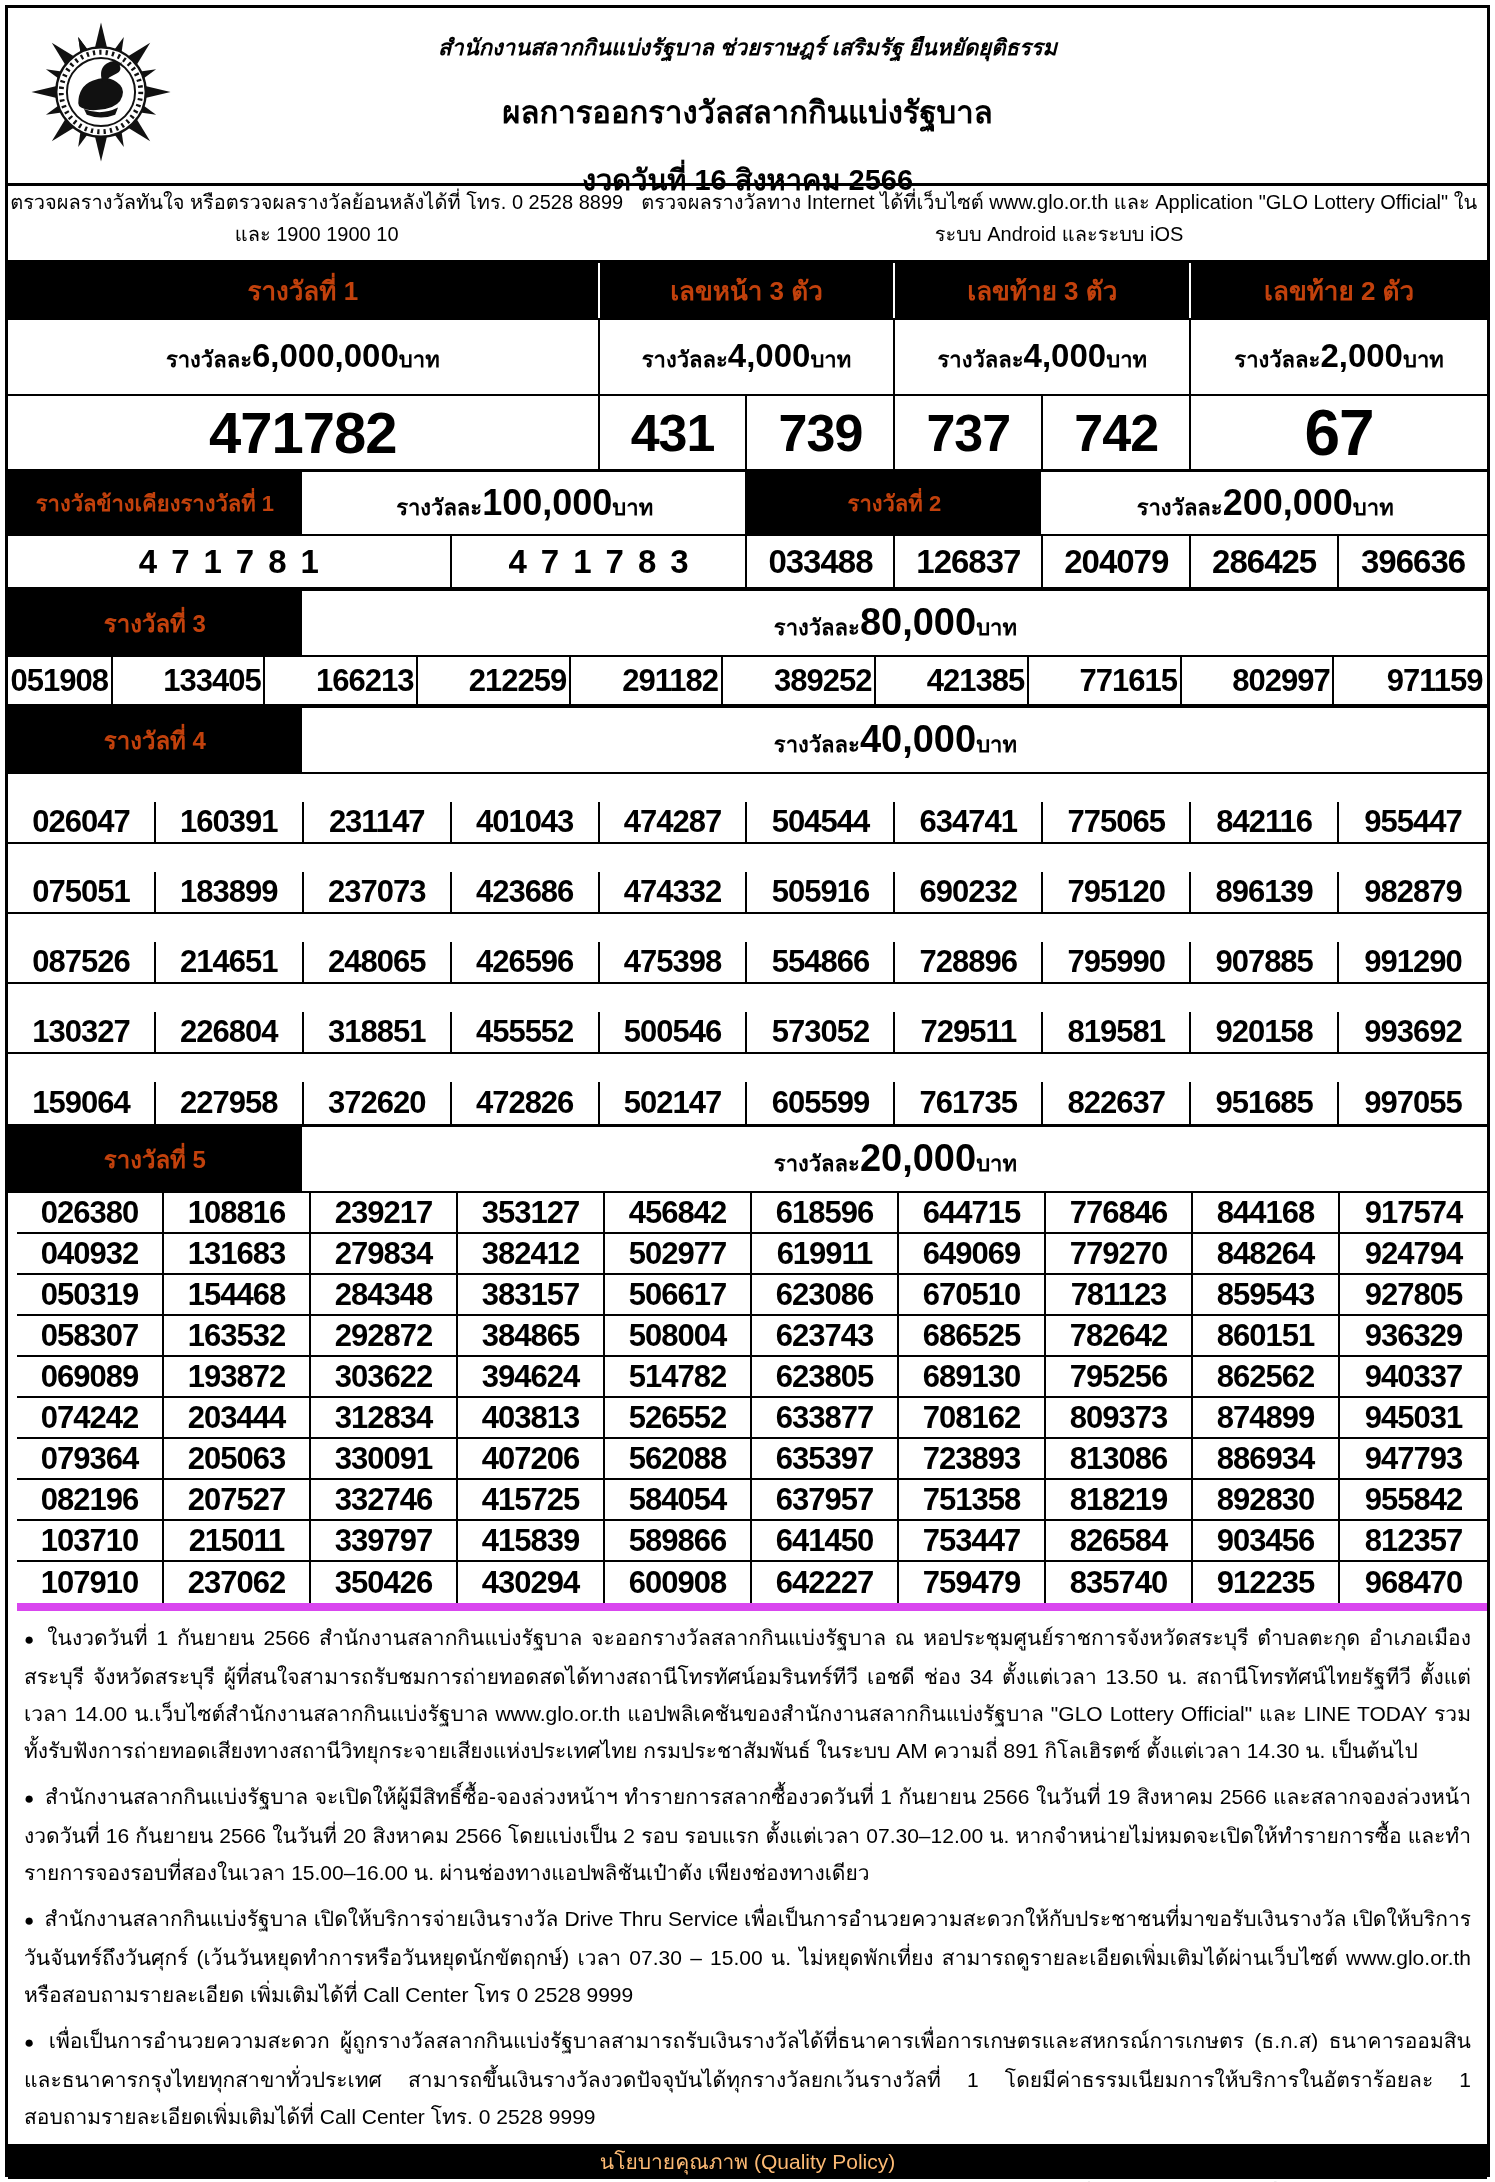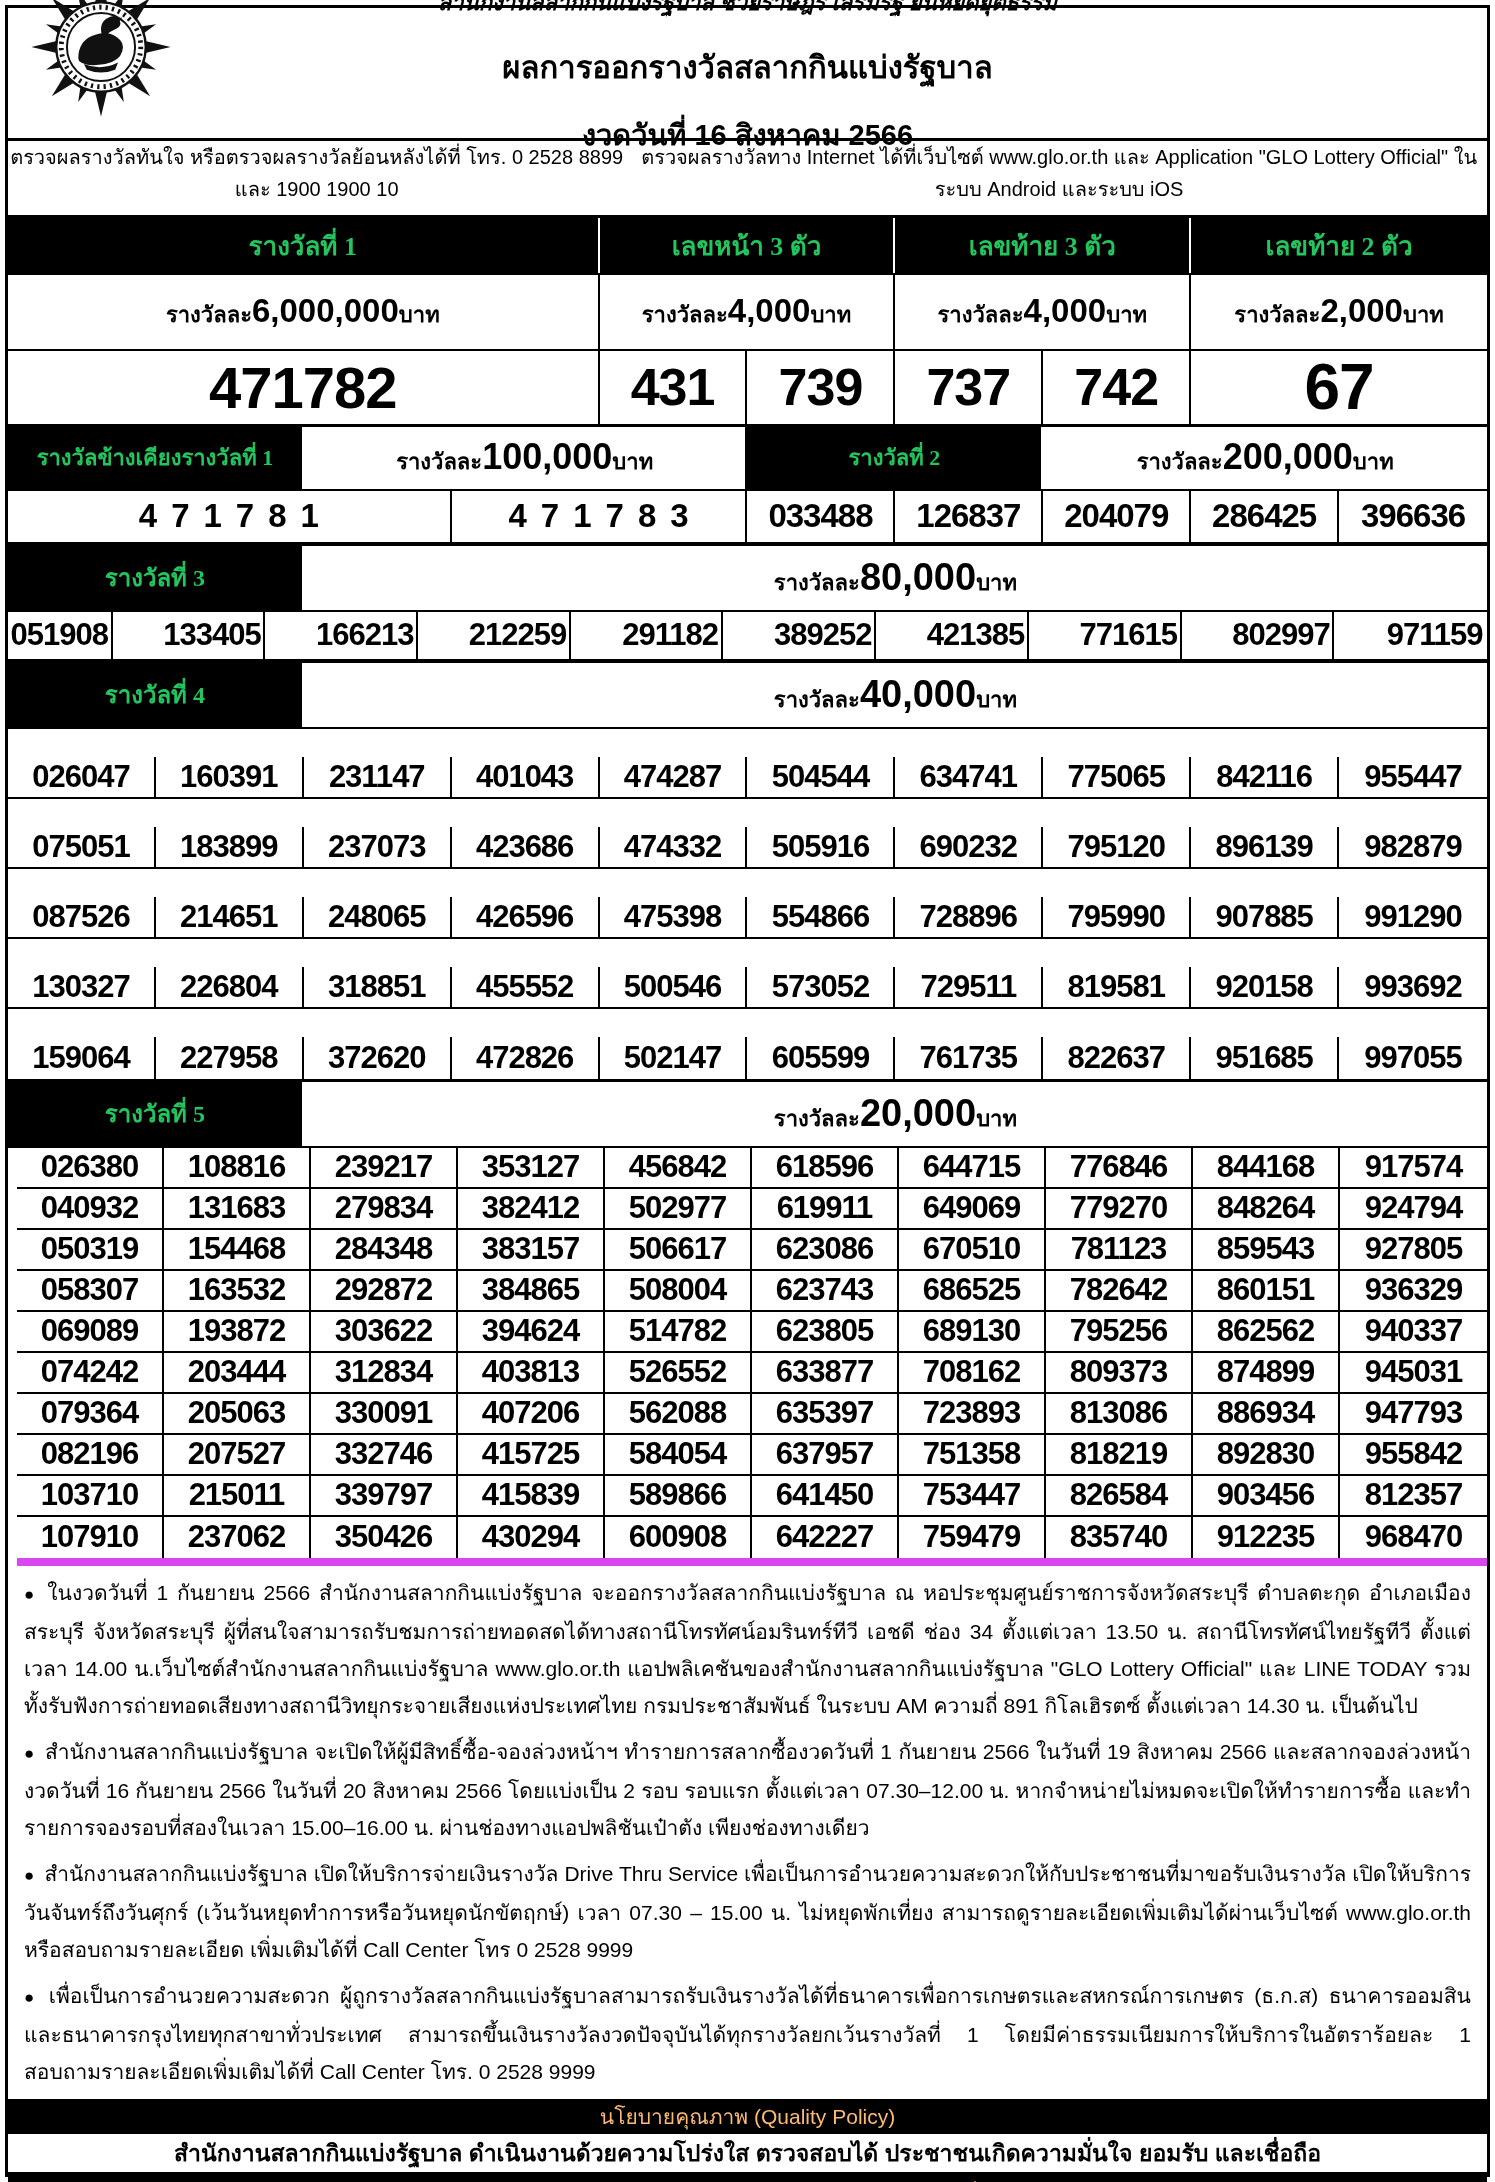--- a/index.html
+++ b/index.html
@@ -1,36 +1,36 @@
 <!DOCTYPE html>
 <html><head>
 <meta charset="utf-8">
 <style>
   html,body{margin:0;padding:0;background:#fff;}
   body{width:1495px;height:2182px;position:relative;font-family:"Liberation Sans",sans-serif;color:#000;}
-  .page{position:absolute;inset:5px;border:3px solid #000;display:flex;flex-direction:column;box-sizing:border-box;justify-content:center;}
+  .page{position:absolute;inset:5px;border:3px solid #000;display:flex;flex-direction:column;box-sizing:border-box;}
 
   
   .hdr{position:relative;height:175px;flex:none;}
   .logo{position:absolute;left:22px;top:10px;width:142px;height:148px;}
   .hdr-text{position:absolute;left:170px;right:170px;top:0;height:100%;text-align:center;}
   .motto{margin-top:22px;font-size:22px;font-weight:bold;font-style:italic;}
   .doc-title{margin-top:22px;font-size:31px;font-weight:bold;}
   .draw-date{margin-top:20px;font-size:29px;font-weight:bold;}
 
   
   .info{flex:none;height:74px;border-top:3px solid #000;border-bottom:3px solid #000;
         display:flex;justify-content:center;text-align:center;gap:6px;}
   .info div{font-size:20px;}
 
   
   .trow{display:grid;grid-template-columns:repeat(10,1fr);flex:none;}
   .cell{display:flex;align-items:center;justify-content:center;border-right:2px solid #000;box-sizing:border-box;overflow:hidden;}
   .cell:last-child{border-right:none;}
-  .blk{background:#000;color:#22c55e;font-weight:bold;font-family:Liberation Serif, serif;}
+  .blk{background:#000;color:#c2410c;font-weight:bold;}
   .blk{border-right:2px solid #fff;}
   .sp1{grid-column:span 1}.sp2{grid-column:span 2}.sp3{grid-column:span 3}
   .sp4{grid-column:span 4}.sp8{grid-column:span 8}
 
   .r-colhead{height:55px;border-bottom:2px solid #000;}
   .r-colhead .cell{font-size:26px;}
   .r-amounts{height:74px;border-bottom:2px solid #000;font-weight:bold;}
   .r-bignum{height:73px;border-bottom:3px solid #000;font-weight:bold;}
   .prize-label{font-size:22px;font-weight:bold;display:flex;align-items:baseline;gap:0;white-space:nowrap;}
   .prize-label .amt{font-size:34px;}

